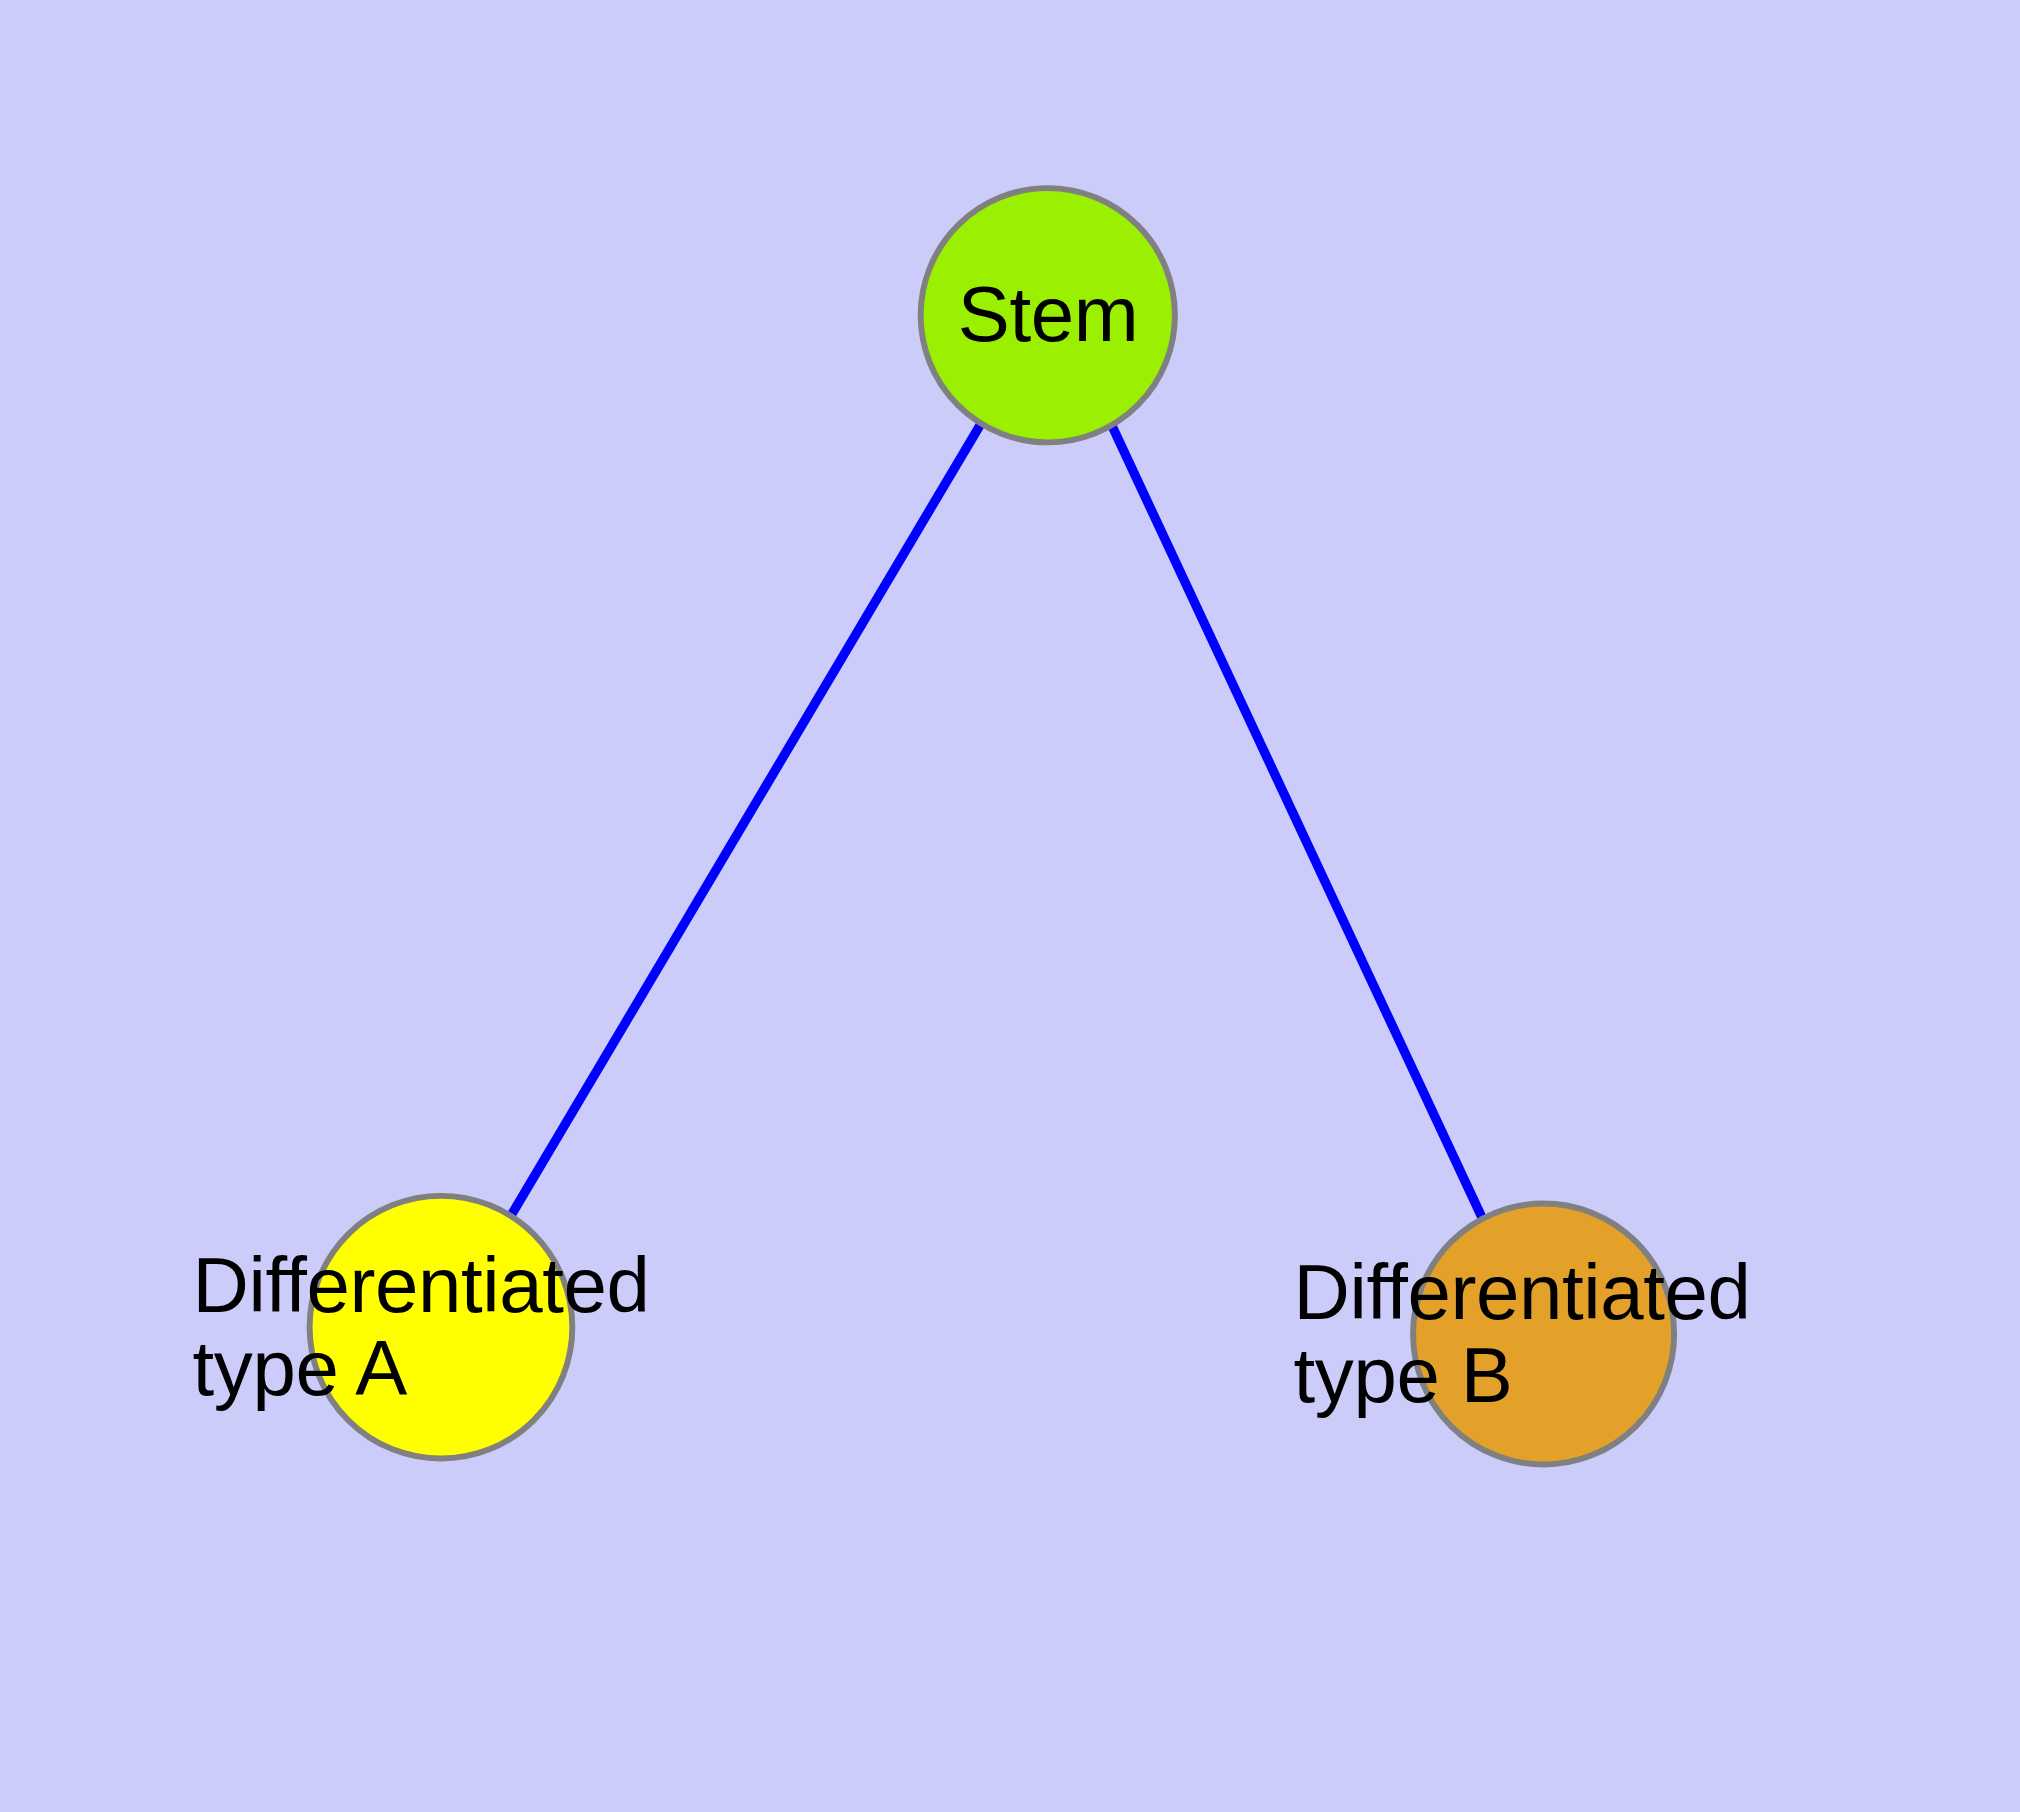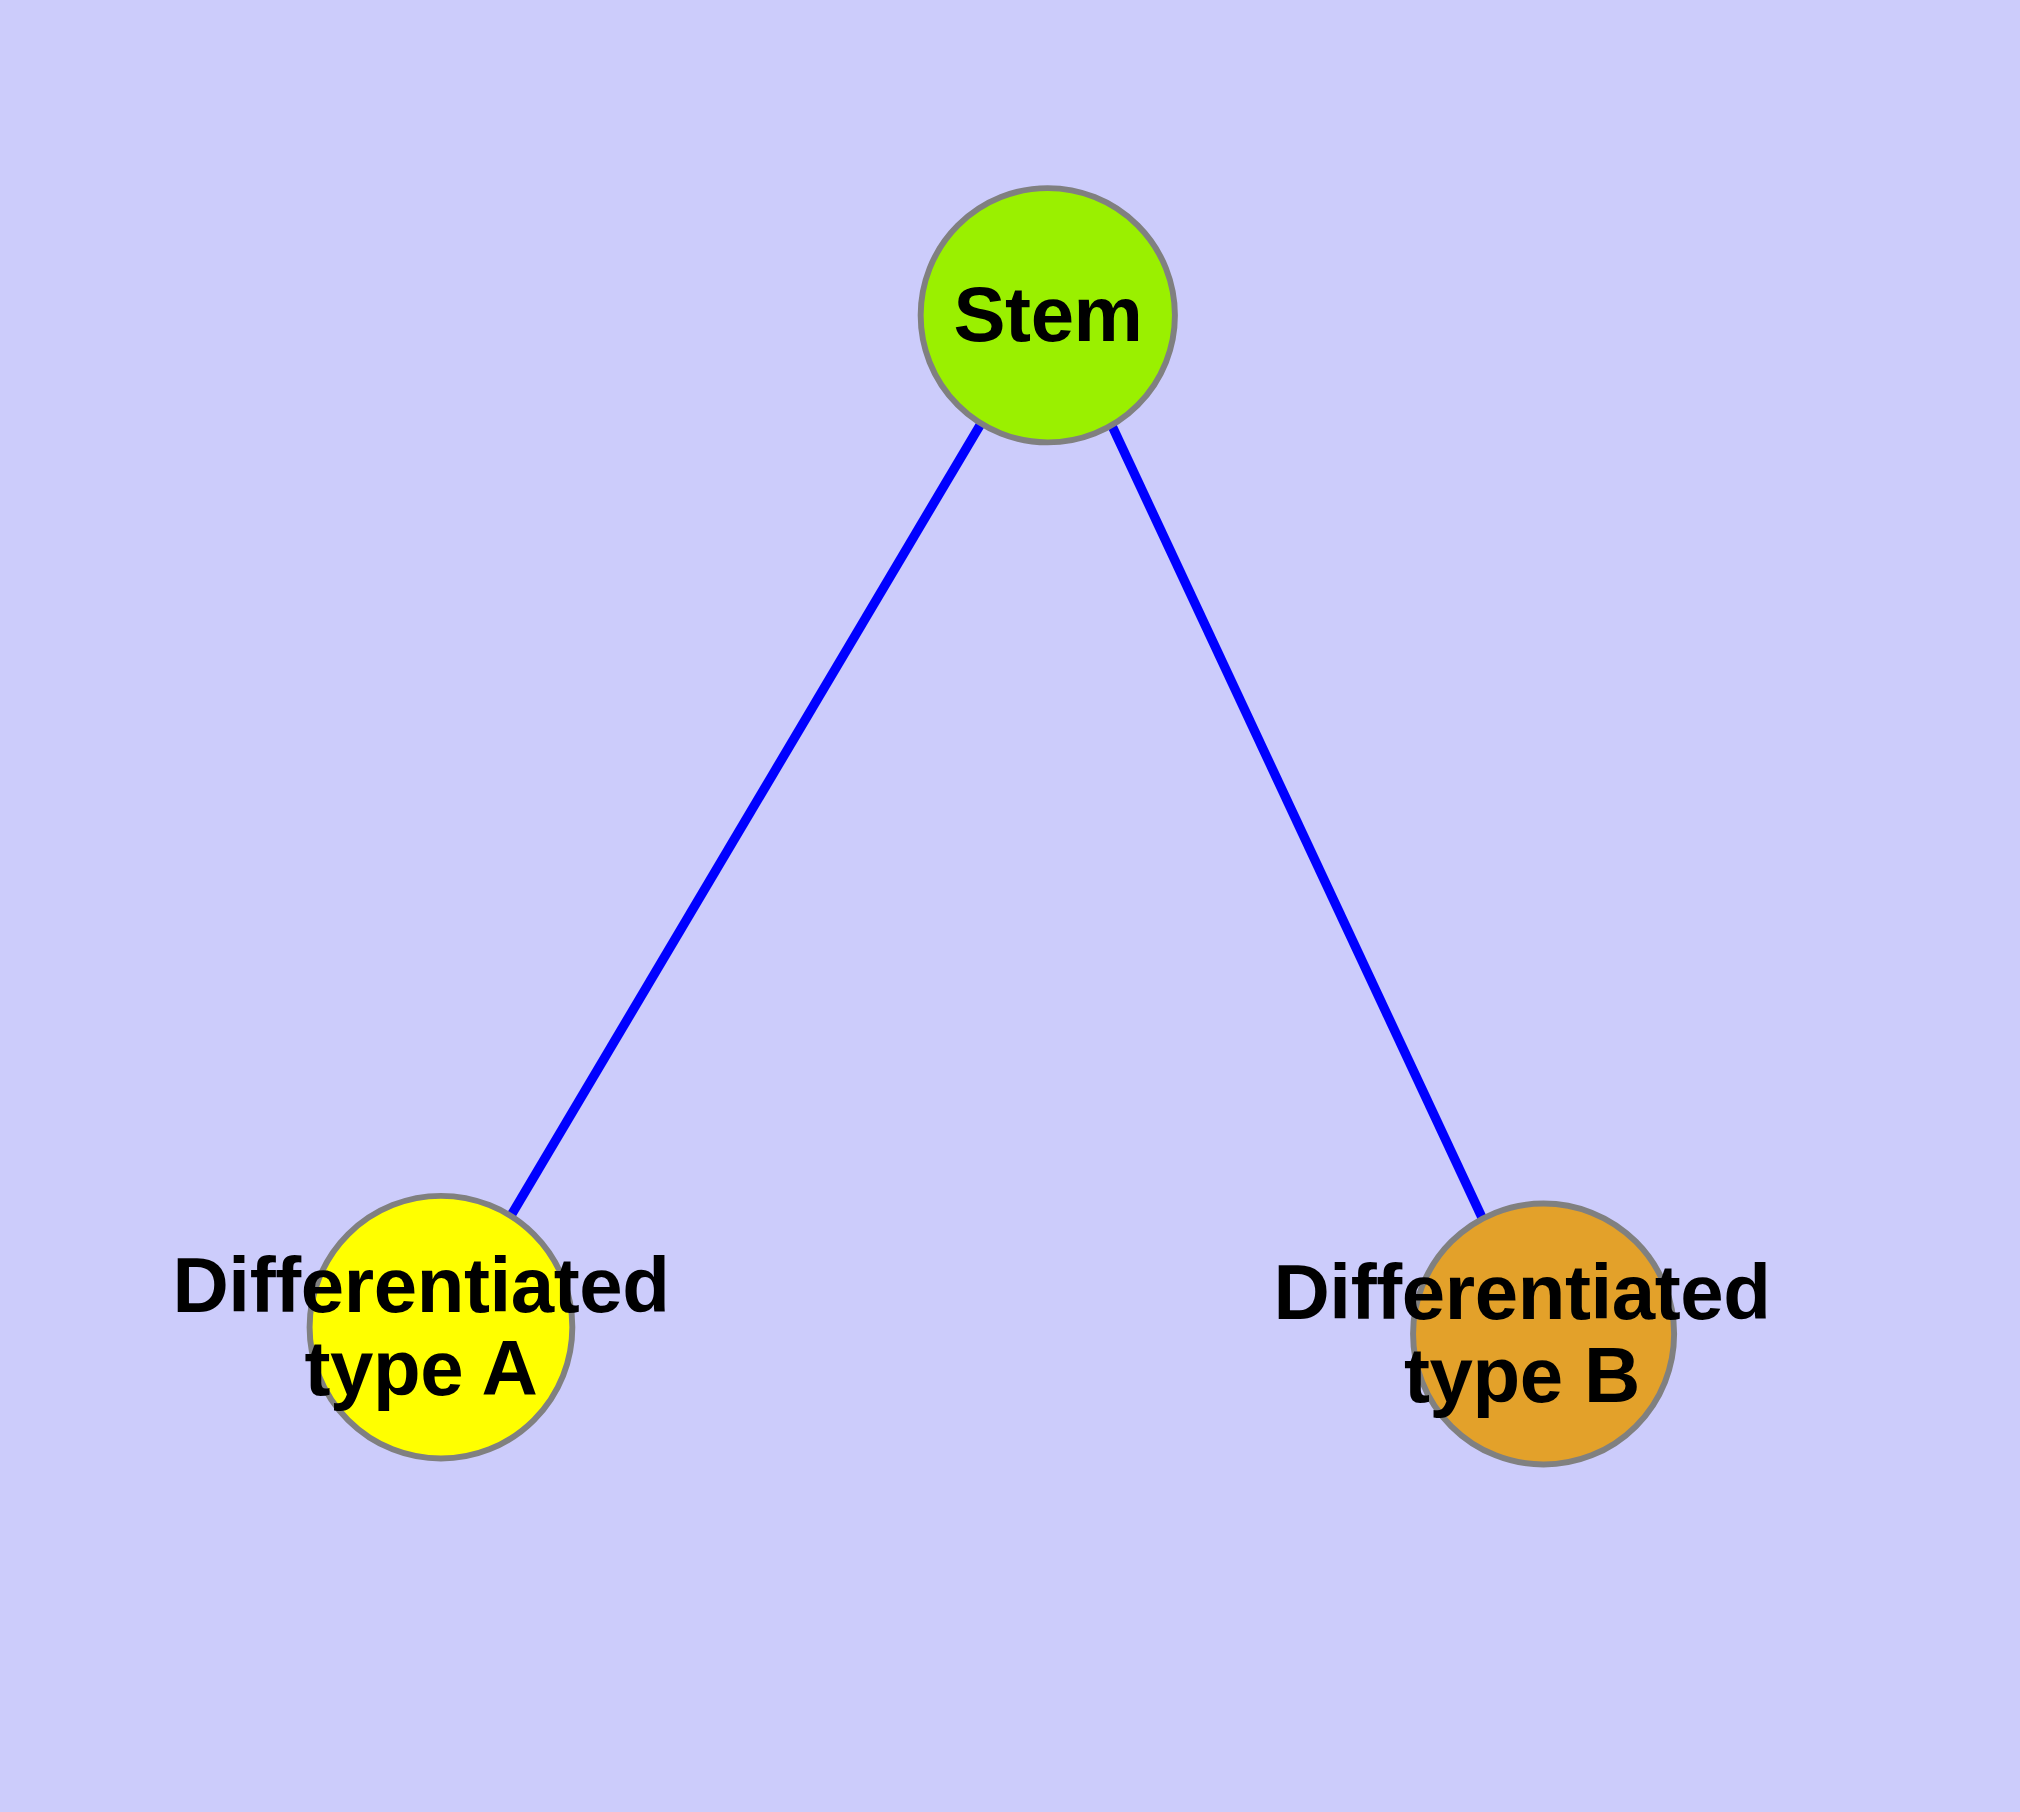--- a/index.html
+++ b/index.html
@@ -23,24 +23,24 @@
     top: 0;
     left: 0;
     width: 2021px;
     height: 1812px;
     display: block;
   }
   .node-label {
     position: absolute;
     color: #000000;
     font-family: "Liberation Sans", sans-serif;
-    font-weight: bold;
+    font-weight: normal;
     font-size: 78px;
     line-height: 1.07;
-    text-align: center;
+    text-align: left;
     white-space: pre;
     letter-spacing: -0.4px;
     transform: translate(-50%, -50%);
     pointer-events: none;
     user-select: none;
   }
 </style>
 </head>
 <body>
 

